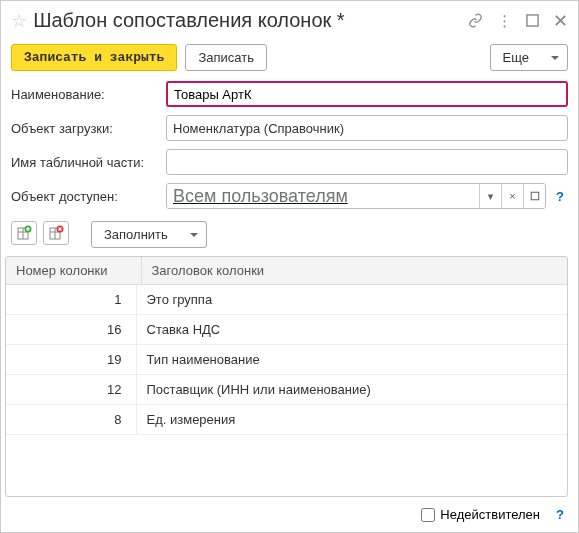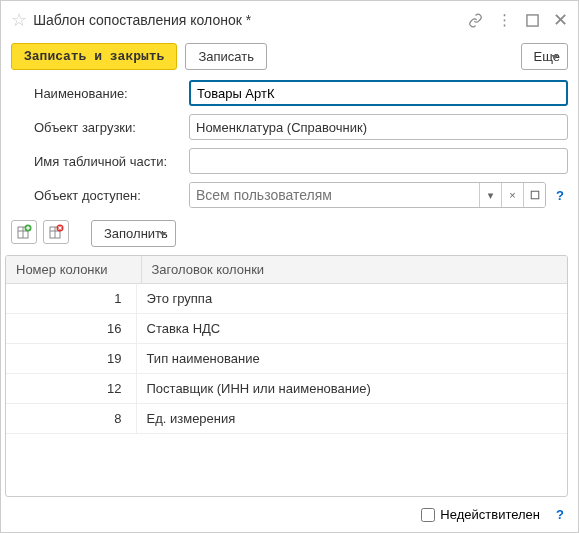--- a/index.html
+++ b/index.html
@@ -19,21 +19,21 @@
   flex-direction: column;
   background: #fff;
 }
 .titlebar {
   display: flex;
   align-items: center;
   padding: 8px 10px 6px 10px;
   gap: 6px;
 }
 .titlebar .star { color: #ccc; font-size: 18px; cursor: pointer; }
-.titlebar .title { font-size: 14px; font-weight: 400; flex: 1; color: #333; }
+.titlebar .title { font-size: 20px; font-weight: 400; flex: 1; color: #333; }
 .titlebar .icons { display: flex; gap: 14px; align-items: center; }
 .titlebar .icons span { color: #888; font-size: 15px; cursor: pointer; }
 .titlebar .icons .close { font-size: 18px; }
 .toolbar {
   display: flex;
   align-items: center;
   padding: 6px 10px 10px 10px;
   gap: 8px;
 }
 .btn {
@@ -45,80 +45,80 @@
   cursor: pointer;
   color: #333;
 }
 .btn-yellow {
   background: #ffdd2d;
   border-color: #e0b800;
   font-weight: 700;
   font-family: Liberation Mono, monospace;
 }
 .btn-drop {
-  padding-right: 7px;
+  padding-right: 38px;
   position: relative;
 }
 .btn-drop::after {
   content: "";
   position: absolute;
   right: 8px;
   top: 50%;
   margin-top: -2px;
   border-left: 4px solid transparent;
   border-right: 4px solid transparent;
   border-top: 4px solid #666;
 }
 .spacer { flex: 1; }
 .form-rows { padding: 0 10px; }
 .form-row {
   display: flex;
   align-items: center;
   margin-bottom: 8px;
-  margin-left: 23px;
 }
 .form-row label {
   width: 155px;
   color: #333;
 }
 .form-row .field {
   flex: 1;
   display: flex;
   align-items: stretch;
 }
 .input {
   border: 1px solid #bbb;
   border-radius: 3px;
   padding: 4px 6px;
   font-size: 13px;
   width: 100%;
   height: 26px;
 }
 .input-active {
-  border: 2px solid #0369a1;
+  border: 2px solid #be185d;
   outline: none;
 }
 .readonly {
   background: #fff;
   color: #333;
 }
 .select-wrap {
   flex: 1;
   display: flex;
   border: 1px solid #bbb;
   border-radius: 3px;
   height: 26px;
   overflow: hidden;
 }
 .select-wrap .sel-input {
   flex: 1;
   border: none;
   padding: 4px 6px;
-  font-size: 14px;
-  color: #0f766e;
+  font-size: 18px;
+  color: #0f172a;
+  text-decoration: underline;
 }
 .select-wrap .sel-btn {
   width: 22px;
   border-left: 1px solid #ccc;
   display: flex;
   align-items: center;
   justify-content: center;
   cursor: pointer;
   font-size: 11px;
   color: #666;

